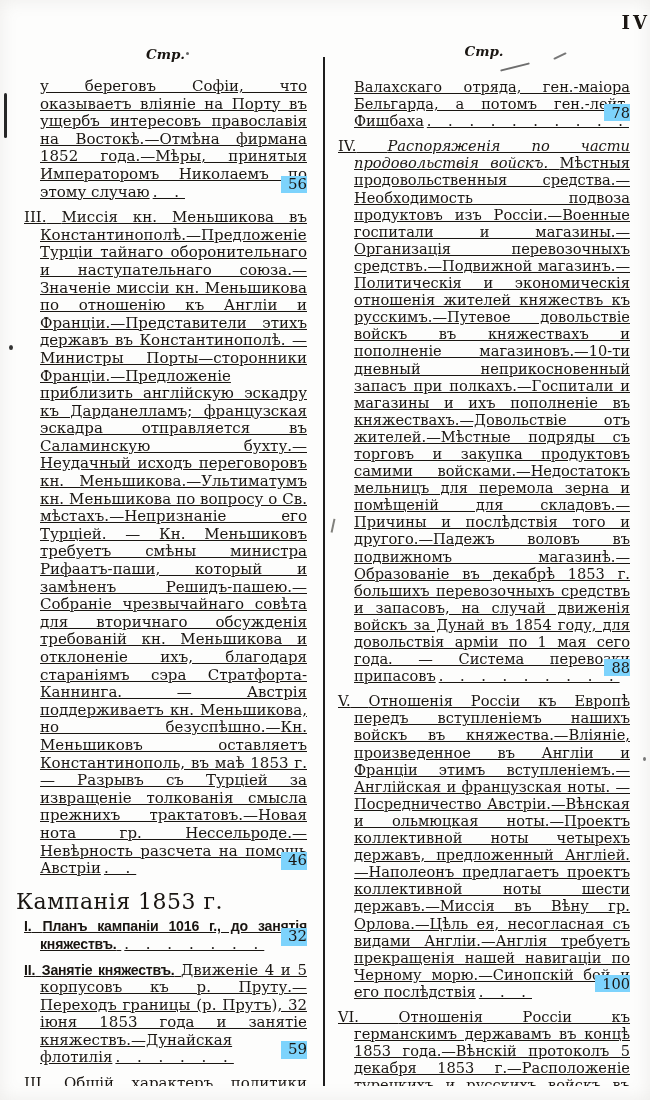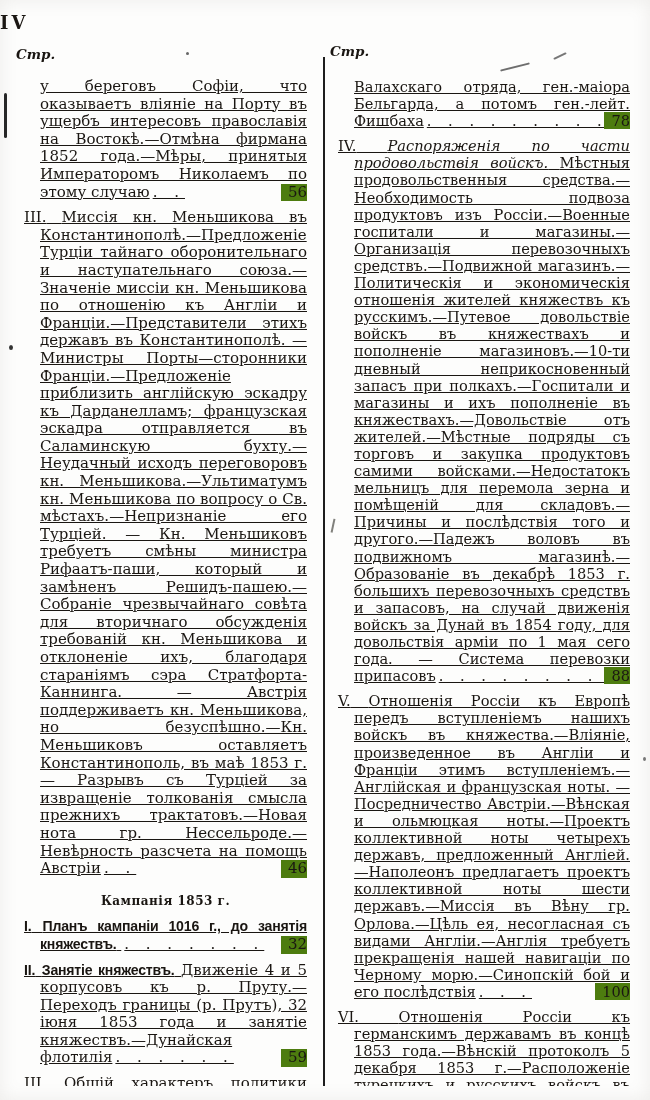--- a/index.html
+++ b/index.html
@@ -7,26 +7,26 @@
     position:relative;
     width:650px;height:1100px;
     background:#fdfdfc;
     color:#1a1612;
     font-family:"DejaVu Serif", serif;
     overflow:hidden;
     box-shadow:inset 0 0 18px rgba(120,115,105,.12);
   }
   .folio{
     position:absolute;top:12px;left:0;width:650px;
-    text-align:left;font-size:18px;font-weight:bold;letter-spacing:3px;
+    text-align:right;font-size:18px;font-weight:bold;letter-spacing:3px;
   }
   .col-head{
     position:absolute;
     font-style:italic;font-weight:bold;font-size:13.5px;
-    text-align:left;
+    text-align:center;
   }
   .col-head.l{left:16px;width:299px;top:46px;}
   .col-head.r{left:330px;width:308px;top:43px;}
   .divider{
     position:absolute;left:323px;top:57px;width:2px;height:1029px;
     background:#1d1d1d;
   }
   .col{
     position:absolute;top:70px;overflow:hidden;
   }
@@ -38,25 +38,25 @@
   }
   .entry.cont{text-indent:0;}
   .entry + .entry{margin-top:3px;}
   .num.b,.lead.b{
     font-family:"Liberation Sans", sans-serif;font-weight:bold;
     font-size:.94em;letter-spacing:-.2px;
   }
   .lead.i{font-style:italic;}
   .leader{letter-spacing:6px;margin-left:3px;}
   .pagenum{
-    position:absolute;right:0;bottom:0;
-    background:#4d7c0f;padding-left:7px;text-indent:0;
+    position:absolute;right:0;bottom:8px;
+    background:#7dd3fc;padding-left:7px;text-indent:0;
   }
   .campaign-heading{
-    text-align:center;font-weight:bold;font-size:12px;
+    text-align:left;font-weight:normal;font-size:22px;
     margin:15px 0 8px 0;letter-spacing:.5px;
   }
   
   .art{position:absolute;}
   .art.bar{left:4px;top:93px;width:3px;height:45px;background:#262626;border-radius:2px;}
   .art.dot1{left:9px;top:345px;width:4px;height:5px;background:#333;border-radius:50%;}
   .art.dot2{left:186px;top:52px;width:3px;height:3px;background:#666;border-radius:50%;}
   .art.diag1{left:500px;top:66px;width:30px;height:2px;background:#4a4a4a;transform:rotate(-14deg);opacity:.8;border-radius:1px;}
   .art.diag2{left:553px;top:55px;width:14px;height:2px;background:#555;transform:rotate(-25deg);opacity:.8;border-radius:1px;}
   .art.tick{left:332px;top:519px;width:3px;height:14px;border-left:2px solid #575752;transform:rotate(12deg);opacity:.75;}

